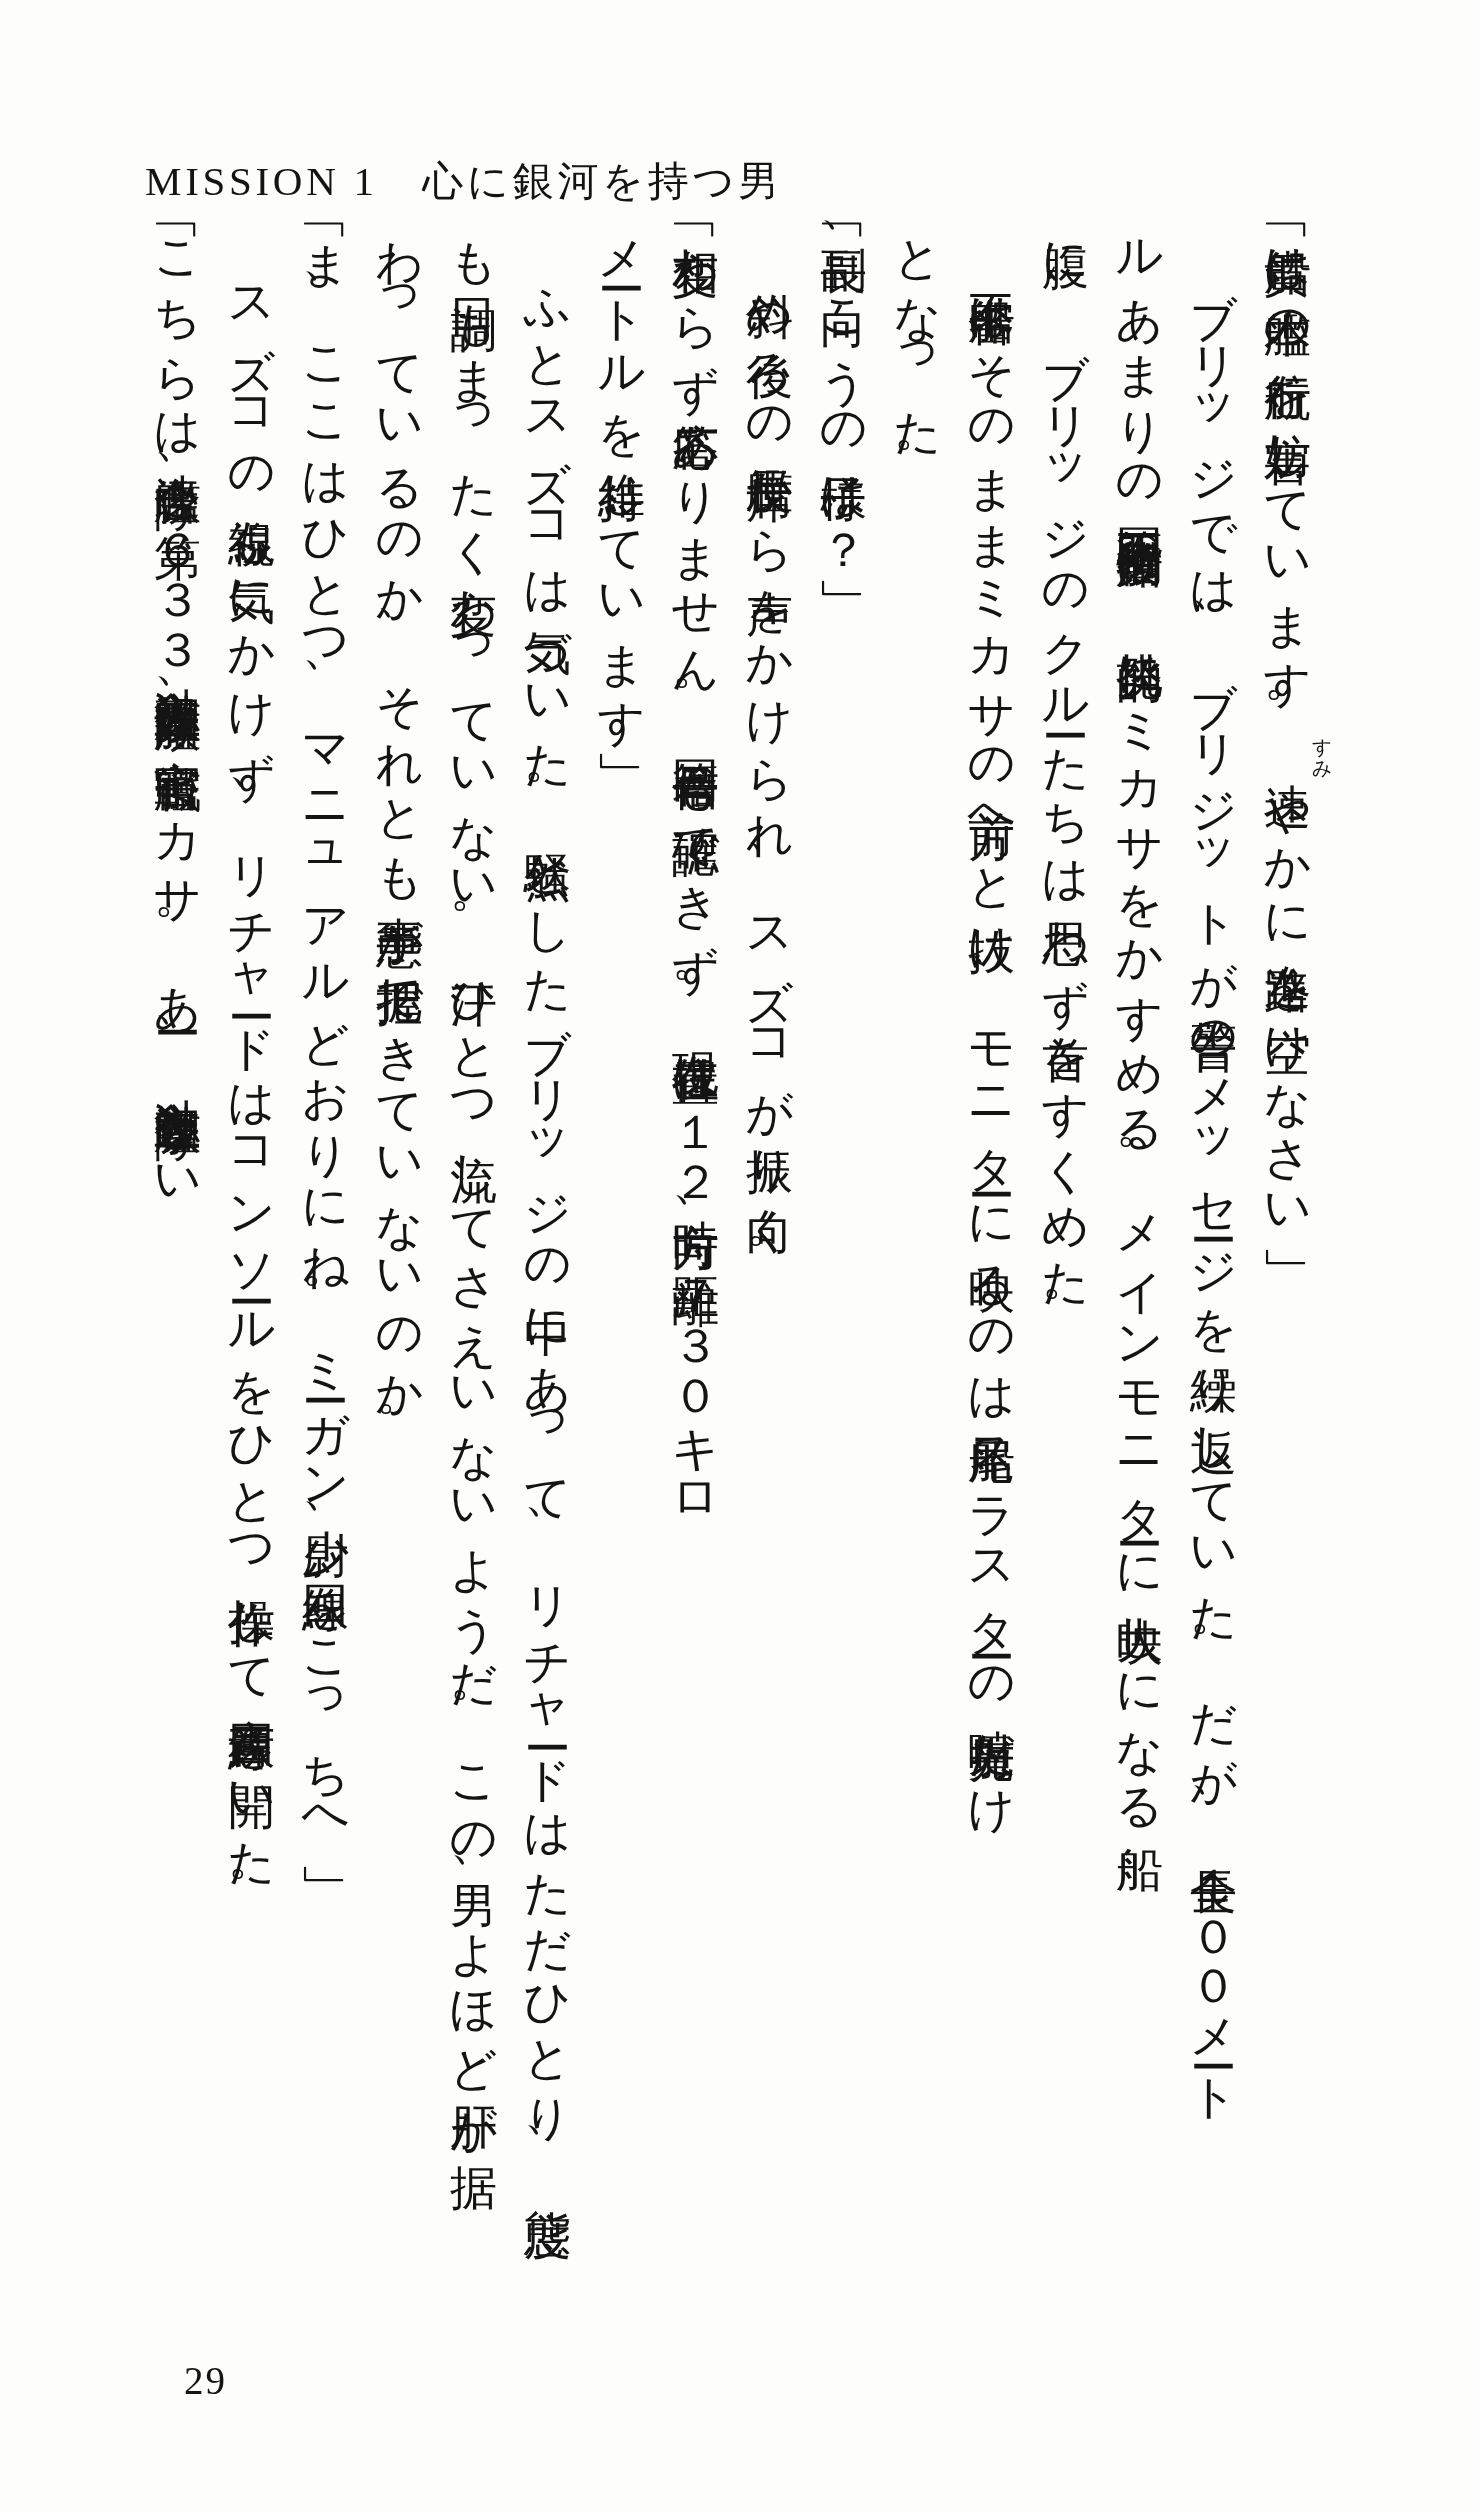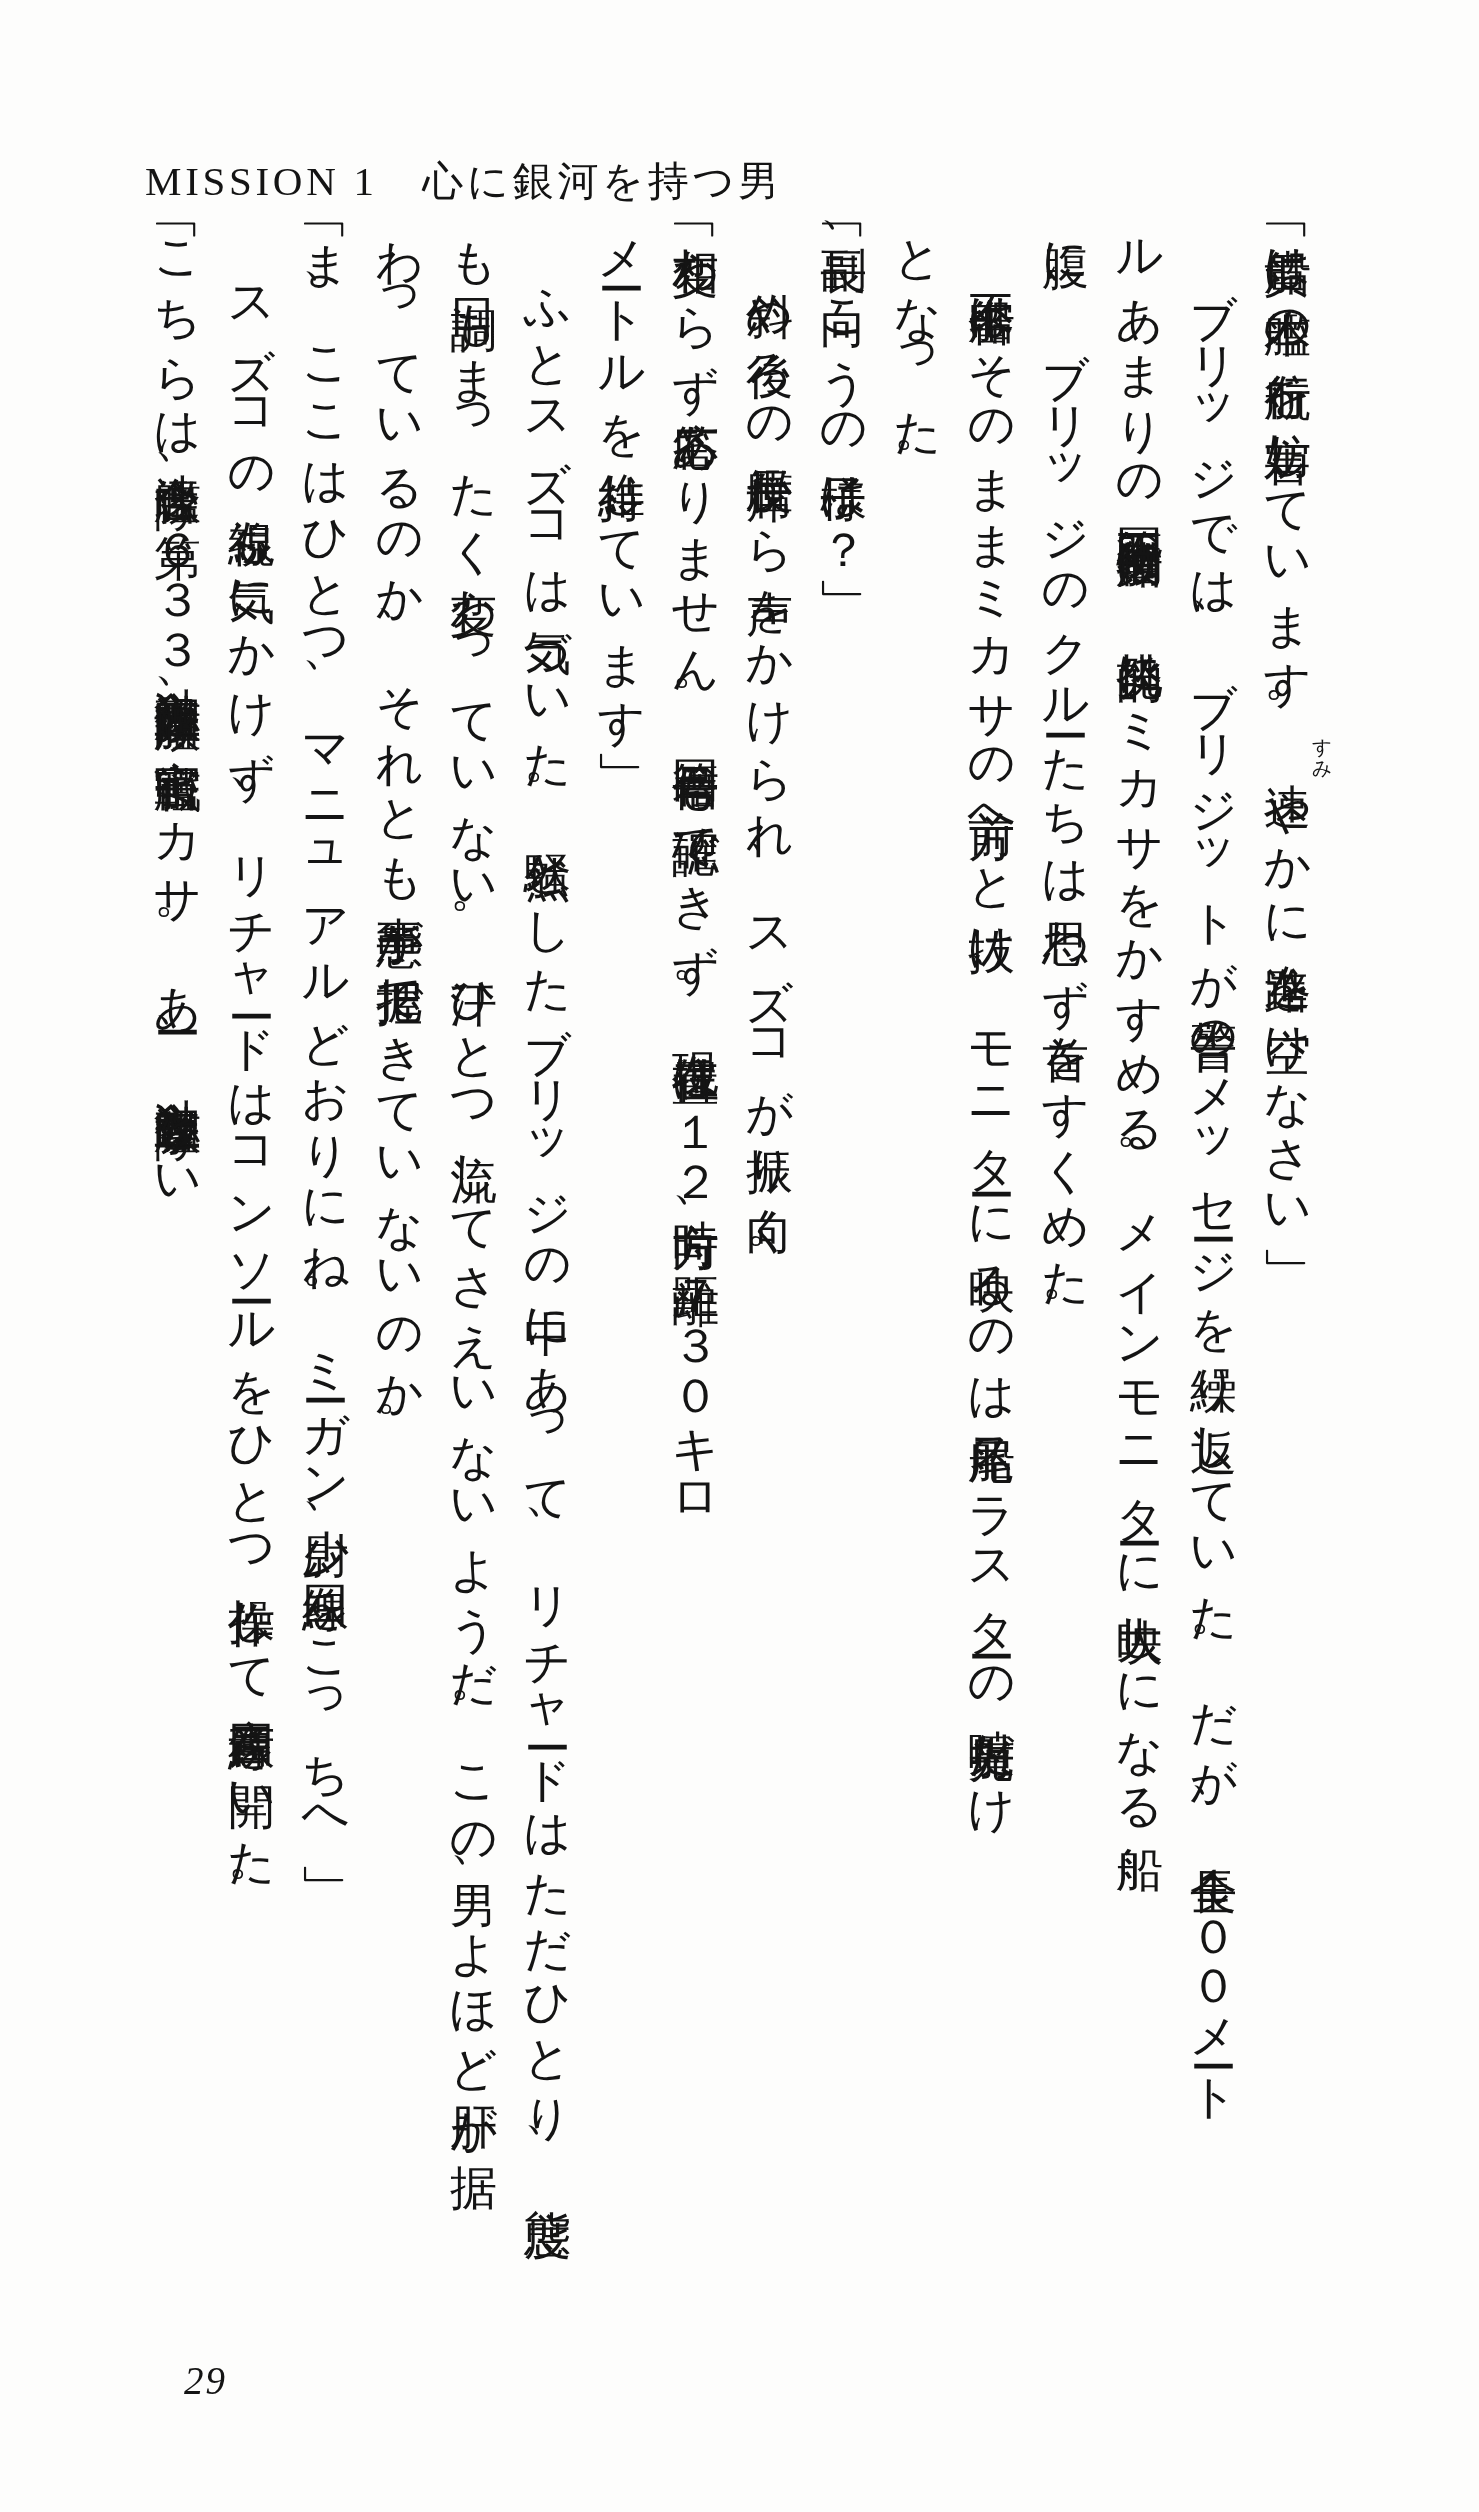--- a/index.html
+++ b/index.html
@@ -17,21 +17,21 @@
     position:absolute;top:208px;right:147px;height:2182px;
     writing-mode:vertical-rl;text-orientation:mixed;
     font-size:47px;line-height:74px;letter-spacing:2.8px;
   }
   .col{white-space:nowrap;margin:0;}
   .col.indent{text-indent:49px;}
   ruby{ruby-position:over;}
   rt{font-size:19.5px;letter-spacing:0;}
   .page-number{
     position:absolute;left:184px;top:2358px;
-    font-size:39px;font-style:italic;letter-spacing:1.9px;
+    font-size:39px;letter-spacing:1.9px;
   }
 </style>
 </head>
 <body>
 
 <div class="running-header">MISSION 1　心に銀河を持つ男</div>
 
 <div class="text-block">
   <div class="col"><span>「貴船は本艦の航行を妨害しています。</span><ruby><span>速</span><rt>すみ</rt></ruby><span>やかに進路を空けなさい」</span></div>
   <div class="col indent">ブリッジでは、ブリジットが警告のメッセージを繰り返していた。だが、全長１００メート</div>

